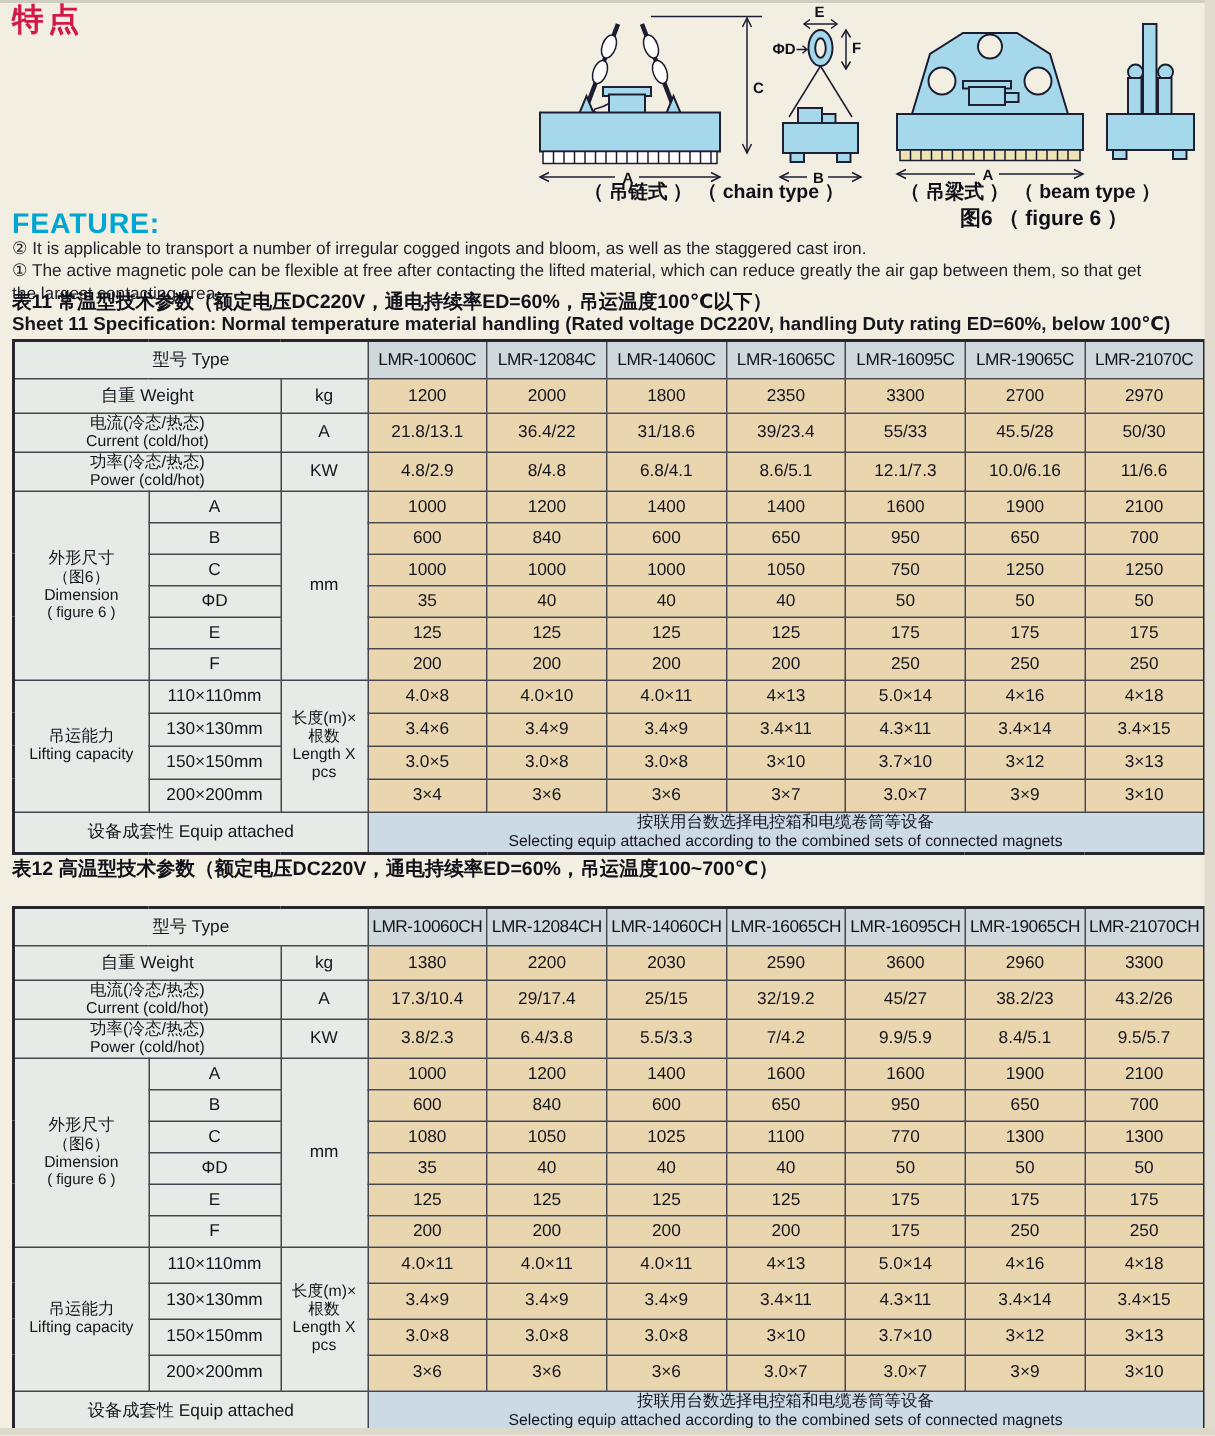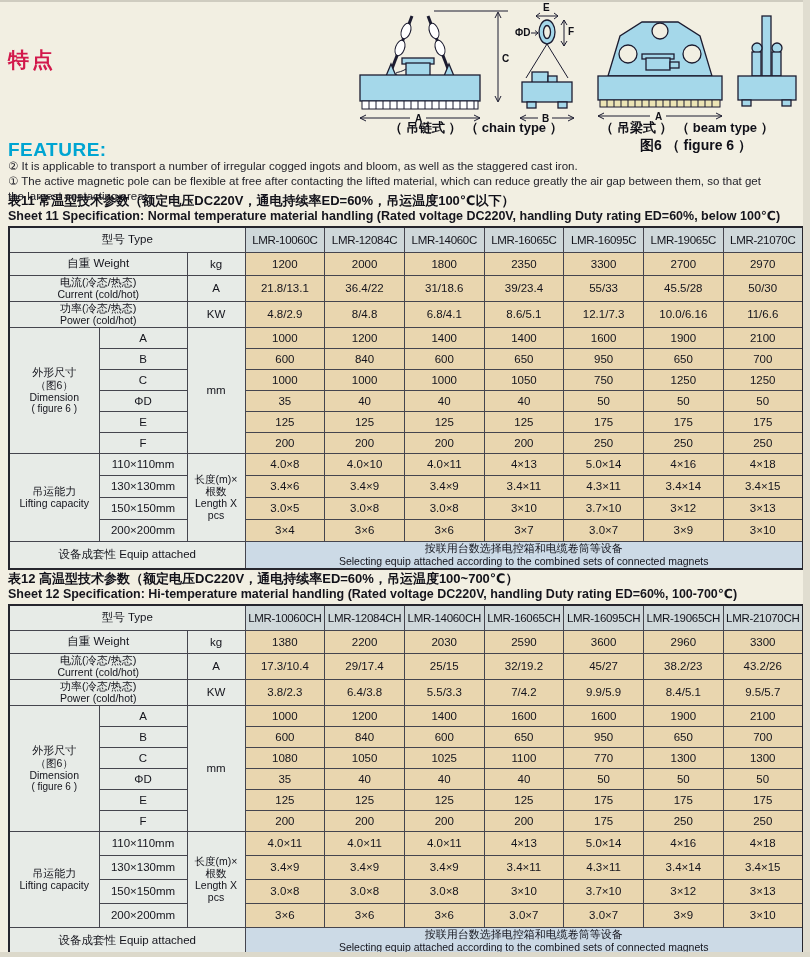--- a/index.html
+++ b/index.html
@@ -8,21 +8,21 @@
     background:#f2efe2;
     font-family:"Liberation Sans","DejaVu Sans",sans-serif;
     color:#16161e;
   }
   .edge-right{position:absolute;right:0;top:0;width:7px;height:100%;background:#e0ddd0;}
   .edge-bottom{position:absolute;left:0;bottom:0;width:100%;height:5px;background:#dcd9cb;}
   .edge-top{position:absolute;left:0;top:0;width:100%;height:2px;background:#cfccc0;}
 
   
   .feat{position:absolute;left:8px;top:2px;width:354px;}
-  .feat-title{color:#d2194b;font-size:21px;font-weight:bold;letter-spacing:3px;line-height:1.1;margin-top:46px;}
+  .feat-title{color:#d2194b;font-size:21px;font-weight:bold;letter-spacing:3px;line-height:1.1;}
   .feat-body{margin-top:2px;font-size:12.5px;font-weight:bold;line-height:1.5;text-align:justify;text-indent:2em;color:#1a1a24;}
 
   .feature-en{position:absolute;left:8px;top:140px;width:795px;}
   .feature-en-title{color:#00a5d2;font-size:19px;font-weight:bold;letter-spacing:.5px;line-height:1;}
   .feature-pt{font-size:11.5px;line-height:1.32;color:#22222a;width:770px;}
 
   
   .fig-svg{position:absolute;left:350px;top:2px;}
   .fig-label{position:absolute;font-weight:bold;font-size:13px;text-align:center;color:#101018;}
   .fig-label.chain{left:364px;top:119px;width:224px;}
@@ -386,21 +386,20 @@
         <td class="equipv" colspan="7">
           <div class="l1">按联用台数选择电控箱和电缆卷筒等设备</div>
           <div class="l2">Selecting equip attached according to the combined sets of connected magnets</div>
         </td>
       </tr>
     </tbody>
 </table>
 
 <div class="sheet-hdr" id="sheet12-hdr">
   <div class="cn">表12 高温型技术参数（额定电压DC220V，通电持续率ED=60%，吊运温度100~700℃）</div>
-  <div class="en">Sheet 12 Specification: Hi-temperature material handling  (Rated voltage DC220V, handling Duty rating ED=60%, 100-700℃)</div>
 </div>
 <table class="ptable t2" id="sheet12-table">
   <colgroup>
     <col style="width:90px">
       <col style="width:88px">
       <col style="width:58px">
     <col style="width:79.7px">
       <col style="width:79.7px">
       <col style="width:79.7px">
     <col style="width:79.7px">

